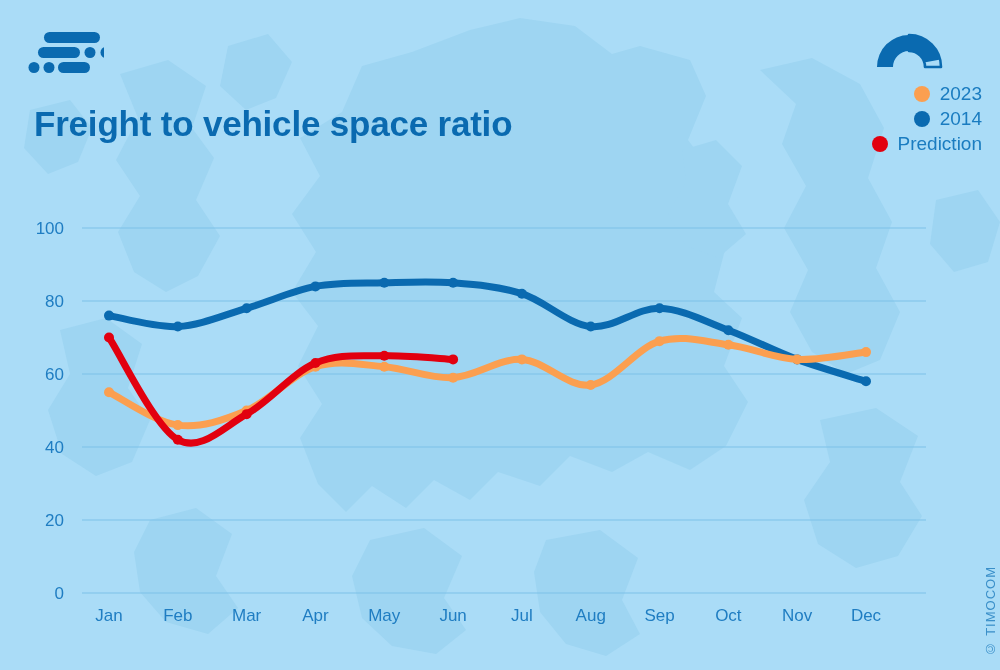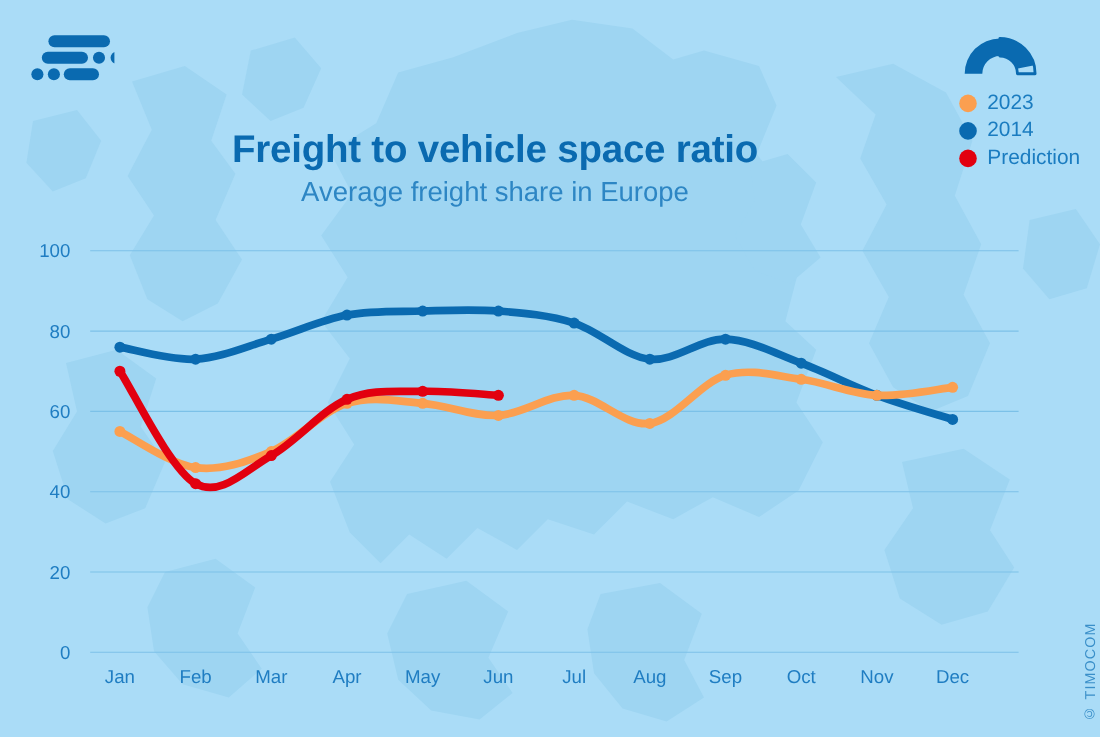--- a/index.html
+++ b/index.html
@@ -11,35 +11,35 @@
   }
 
   
   #map-bg { position:absolute; inset:0; width:1000px; height:670px; z-index:0; }
 
   
   #brand-logo { position:absolute; left:28px; top:30px; z-index:5; }
 
   
   #title-block {
-    position:absolute; left:0; top:116px; width:900px;
-    text-align:center; z-index:5;
+    position:absolute; left:0; top:104px; width:900px;
+    text-align:left; z-index:5;padding-left:34px;
   }
   #chart-title {
     font-size:35px; font-weight:bold; color:#0a6ab0;
     letter-spacing:-0.2px; line-height:1.15;
   }
   #chart-subtitle {
     font-size:25px; color:#2d86c4; margin-top:4px; line-height:1.2;
   }
 
   
   #legend-block { position:absolute; right:18px; top:32px; z-index:5; }
   #gauge-icon { display:block; margin:0 auto 14px 2px; }
-  .legend-row { display:flex; align-items:center; gap:10px; margin-bottom:6px; }
+  .legend-row { display:flex; align-items:center; gap:10px; margin-bottom:6px;justify-content:flex-end; }
   .legend-dot { width:16px; height:16px; border-radius:50%; flex:0 0 auto; }
   .legend-label { font-size:19px; color:#1a7cc0; line-height:1; }
 
   
   #plot-area { position:absolute; left:0; top:0; width:1000px; height:670px; z-index:3; }
   .tick-label { font-size:17px; fill:#1f7dc2; font-family:"Liberation Sans", sans-serif; }
   .ytick { text-anchor:end; }
   .xtick { text-anchor:middle; }
   .gridline { stroke:#7cc1e8; stroke-width:1; }
   .series-line { fill:none; stroke-linecap:round; stroke-linejoin:round; }
@@ -92,21 +92,20 @@
     <circle cx="62" cy="22.5" r="5.5"></circle>
     <circle cx="78" cy="22.5" r="5.5"></circle>
     <rect x="30" y="32" width="32" height="11" rx="5.5"></rect>
     <circle cx="6" cy="37.5" r="5.5"></circle>
     <circle cx="21" cy="37.5" r="5.5"></circle>
   </g>
 </svg>
 
 <div id="title-block">
   <div id="chart-title">Freight to vehicle space ratio</div>
-  <div id="chart-subtitle">Average freight share in Europe</div>
 </div>
 
 <div id="legend-block">
   <svg id="gauge-icon" width="70" height="38" viewBox="0 0 70 38" aria-hidden="true">
 
     <path d="M35,3 A32,32 0 0 1 67,35 L51,35 A16,16 0 0 0 35,19 Z" fill="none" stroke="#0a6ab0" stroke-width="2.6" stroke-linejoin="round"></path>
 
     <path d="M35,3 A32,32 0 0 0 3,35 L19,35 A16,16 0 0 1 35,19 Z
              M35,3 L35,19 A16,16 0 0 1 50.2,30.6 L66.4,27.4
              A32,32 0 0 0 35,3 Z" fill="#0a6ab0"></path>

